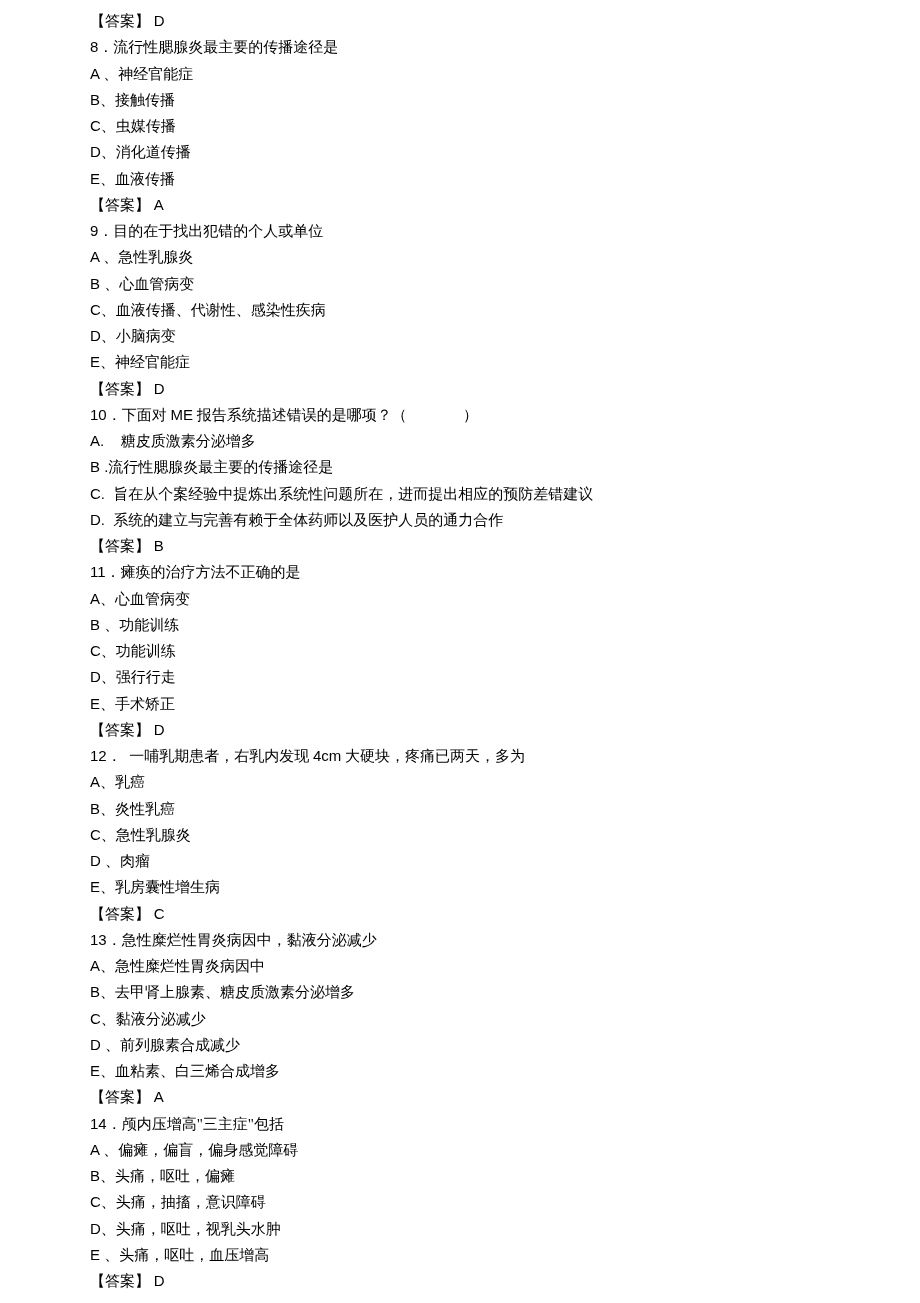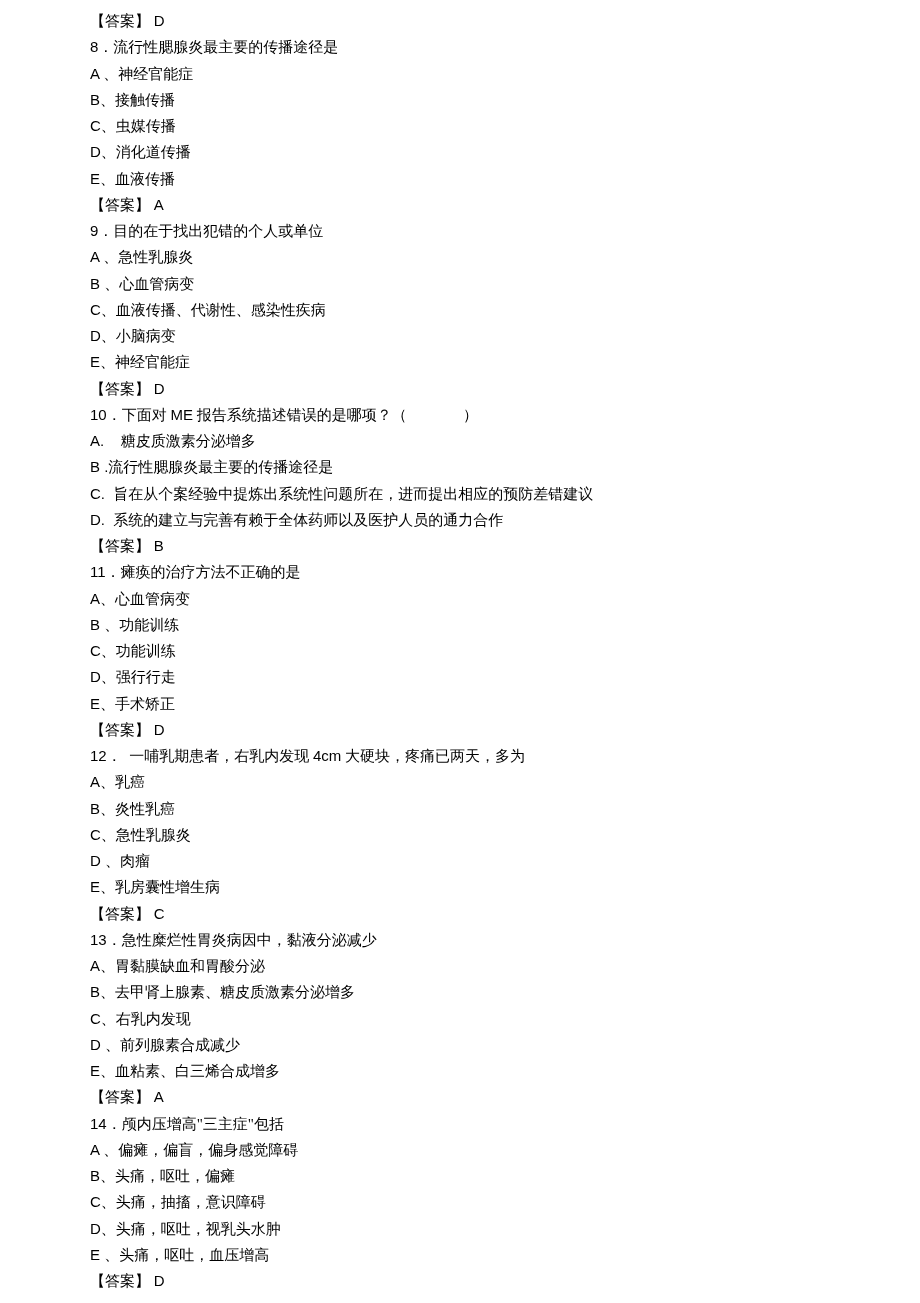--- a/index.html
+++ b/index.html
@@ -60,23 +60,23 @@
 
 <div class="line"><span class="latin">12</span><span>．  一哺乳期患者，右乳内发现 </span><span class="latin">4cm</span><span> 大硬块，疼痛已两天，多为</span></div>
 <div class="line"><span class="latin">A</span><span>、乳癌</span></div>
 <div class="line"><span class="latin">B</span><span>、炎性乳癌</span></div>
 <div class="line"><span class="latin">C</span><span>、急性乳腺炎</span></div>
 <div class="line"><span class="latin">D </span><span>、肉瘤</span></div>
 <div class="line"><span class="latin">E</span><span>、乳房囊性增生病</span></div>
 <div class="line"><span>【答案】</span> <span class="latin">C</span></div>
 
 <div class="line"><span class="latin">13</span><span>．急性糜烂性胃炎病因中，黏液分泌减少</span></div>
-<div class="line"><span class="latin">A</span><span>、胃黏膜缺血和胃酸分泌</span></div>
+<div class="line"><span class="latin">A</span><span>、急性糜烂性胃炎病因中</span></div>
 <div class="line"><span class="latin">B</span><span>、去甲肾上腺素、糖皮质激素分泌增多</span></div>
-<div class="line"><span class="latin">C</span><span>、右乳内发现</span></div>
+<div class="line"><span class="latin">C</span><span>、黏液分泌减少</span></div>
 <div class="line"><span class="latin">D </span><span>、前列腺素合成减少</span></div>
 <div class="line"><span class="latin">E</span><span>、血粘素、白三烯合成增多</span></div>
 <div class="line"><span>【答案】</span> <span class="latin">A</span></div>
 
 <div class="line"><span class="latin">14</span><span>．颅内压增高"三主症"包括</span></div>
 <div class="line"><span class="latin">A </span><span>、偏瘫，偏盲，偏身感觉障碍</span></div>
 <div class="line"><span class="latin">B</span><span>、头痛，呕吐，偏瘫</span></div>
 <div class="line"><span class="latin">C</span><span>、头痛，抽搐，意识障碍</span></div>
 <div class="line"><span class="latin">D</span><span>、头痛，呕吐，视乳头水肿</span></div>
 <div class="line"><span class="latin">E </span><span>、头痛，呕吐，血压增高</span></div>

